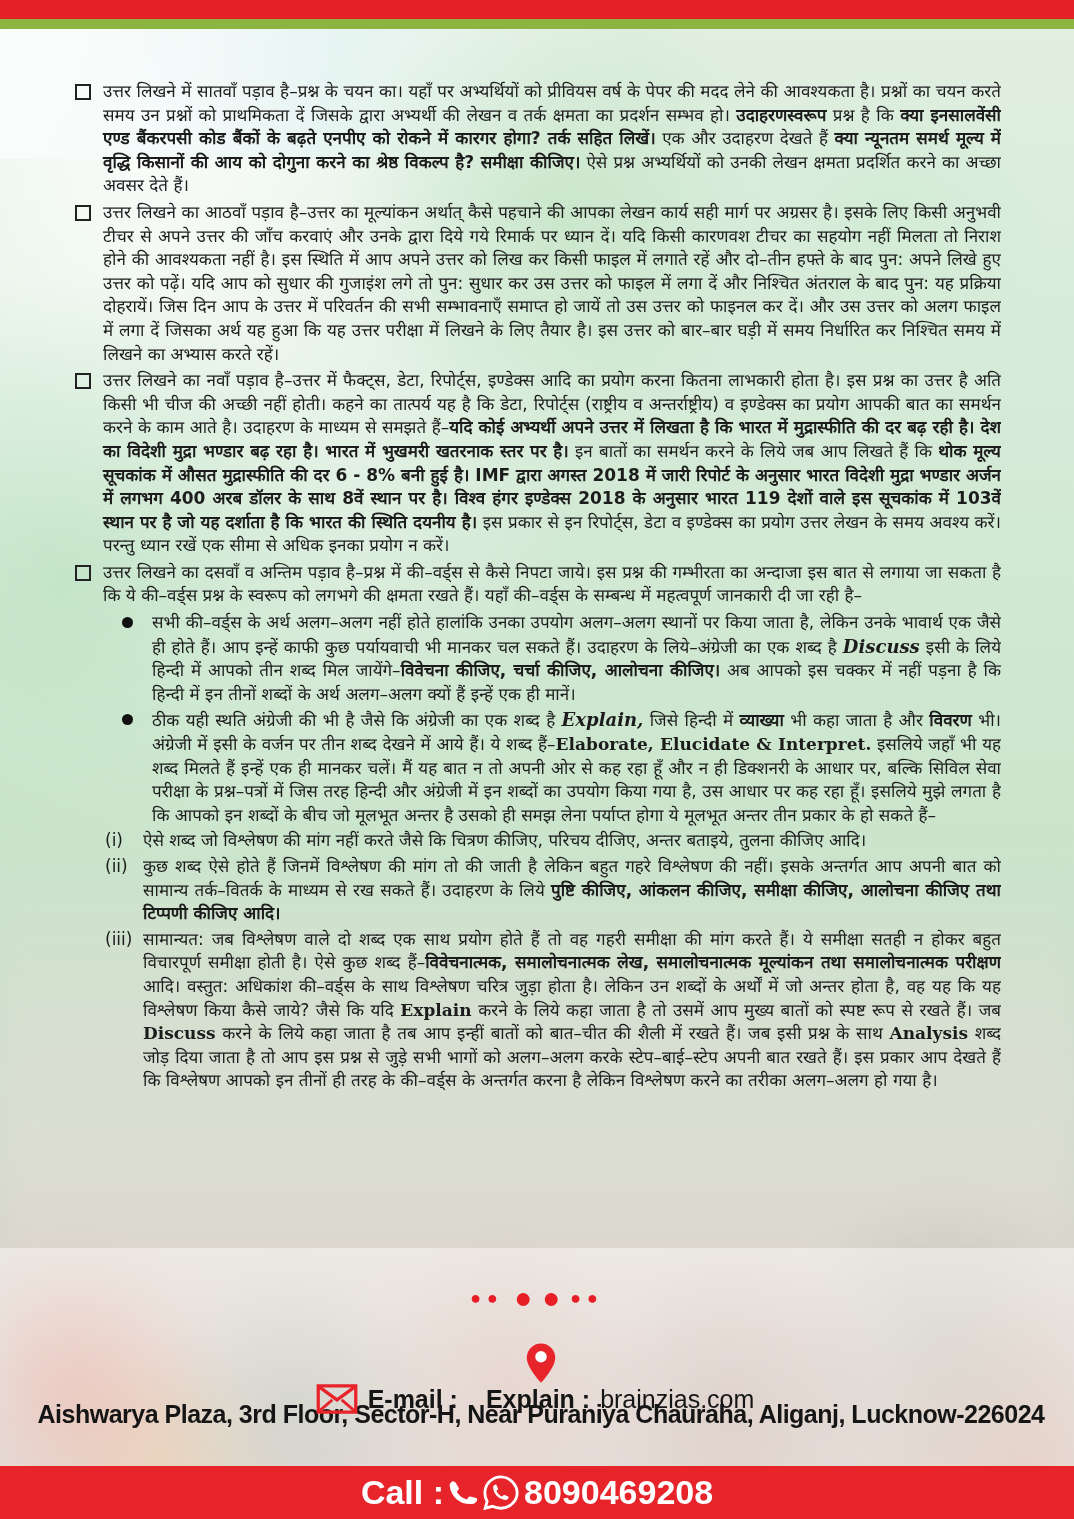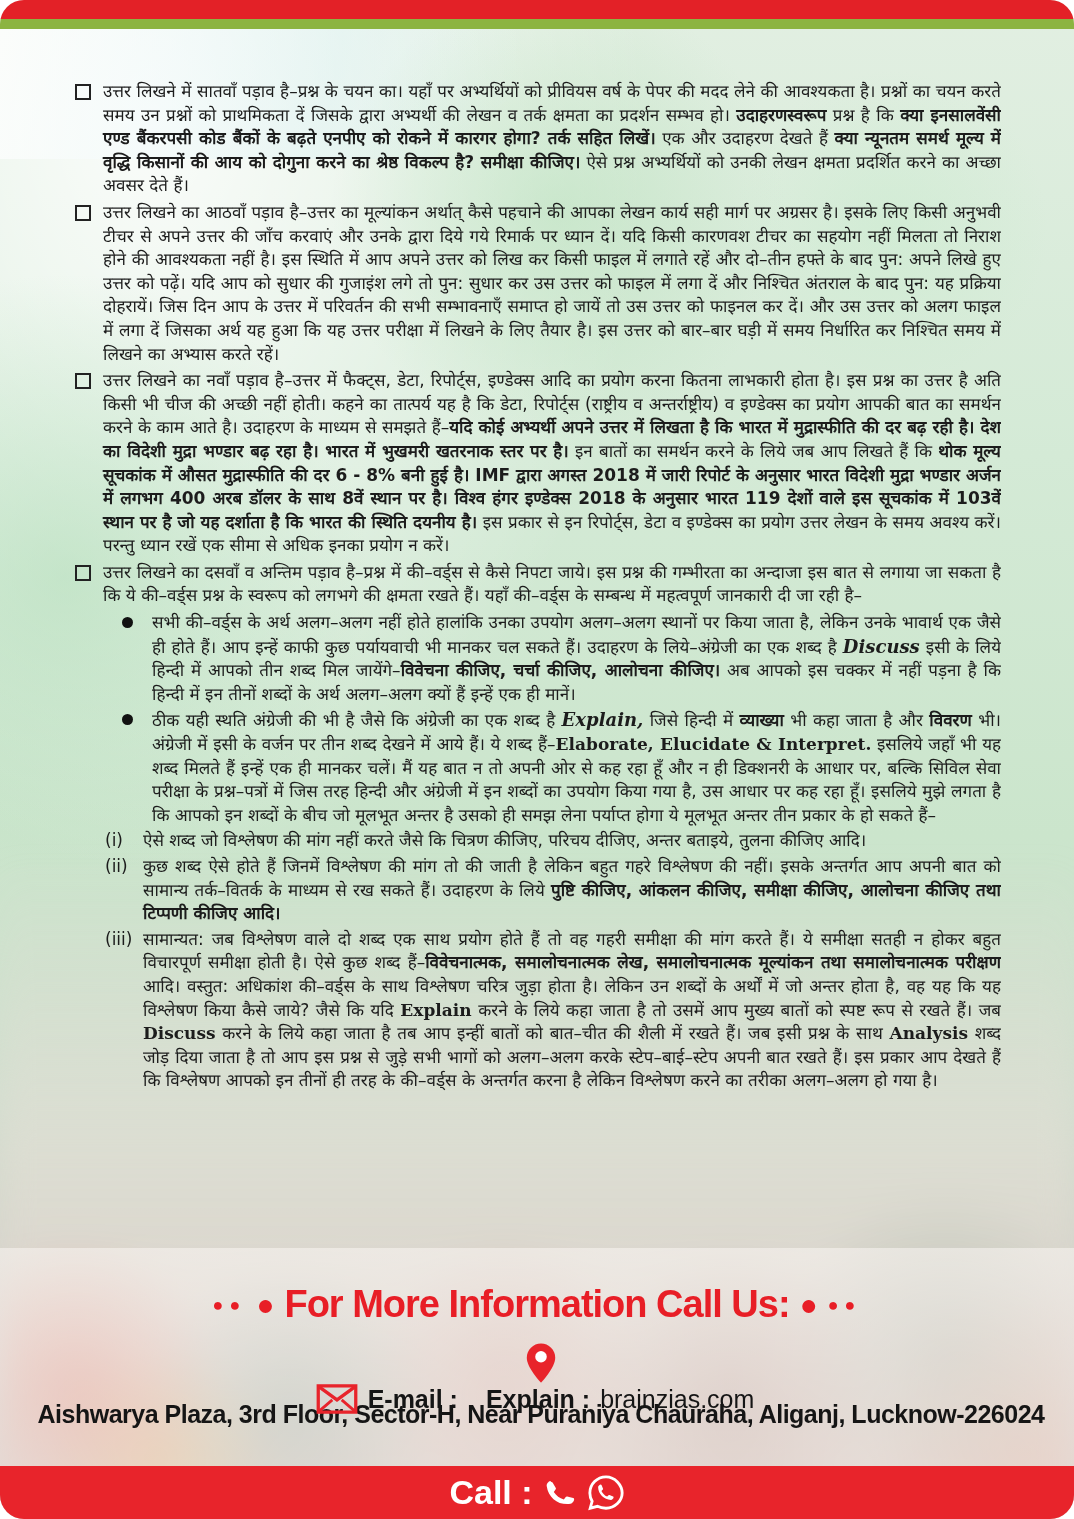--- a/index.html
+++ b/index.html
@@ -4,21 +4,20 @@
 <style>
   html,body{margin:0;padding:0;}
   body{font-family:"DejaVu Sans",sans-serif;background:#ffffff;}
   .page{position:relative;width:1074px;height:1519px;overflow:hidden;
     background:
       radial-gradient(circle at 52% 14%, rgba(183,224,186,.55), rgba(183,224,186,0) 16%),
       radial-gradient(circle at 83% 15%, rgba(200,235,205,.5), rgba(200,235,205,0) 10%),
       radial-gradient(circle at 6% 38%, rgba(170,218,178,.5), rgba(170,218,178,0) 22%),
       radial-gradient(ellipse at 14% 8%, rgba(255,255,255,.85), rgba(255,255,255,0) 38%),
       linear-gradient(180deg,#e2efe2 0%,#d4ead6 30%,#cbe5cc 55%,#d2decf 72%,#d6cfc9 88%,#cfc6c0 100%);
-    border-radius: 24px;
   }
   .bar-red{position:absolute;top:0;left:0;right:0;height:19px;background:#e32127;}
   .bar-green{position:absolute;top:19px;left:0;right:0;height:10px;background:#8cb441;}
   .decor-tl{position:absolute;top:29px;left:0;width:600px;height:130px;pointer-events:none;
     background:linear-gradient(100deg, rgba(255,255,255,.7), rgba(214,240,244,.35) 55%, rgba(255,255,255,0) 85%);
     clip-path:polygon(0 0,100% 0,72% 100%,0 100%);}
   .photo-haze{position:absolute;left:0;right:0;top:860px;bottom:0;pointer-events:none;filter:blur(16px);
     background:
       radial-gradient(circle at 7% 80%, rgba(226,84,64,.40), transparent 13%),
       radial-gradient(circle at 15% 92%, rgba(238,178,66,.35), transparent 11%),
@@ -56,21 +55,21 @@
   .address-row{position:absolute;top:1342px;left:8px;right:0;z-index:4;display:flex;align-items:center;
     justify-content:center;gap:16px;color:#151515;font-family:"Liberation Sans",sans-serif;
     font-weight:bold;font-size:25px;letter-spacing:-0.5px;flex-direction:column;}
   .email-row{position:absolute;top:1384px;left:0;right:4px;z-index:4;display:flex;align-items:center;
     justify-content:center;gap:10px;color:#151515;font-family:"Liberation Sans",sans-serif;font-size:25px;}
   .email-row .lbl{font-weight:bold;}
   .email-row .wsgap{width:8px;}
   .icon{display:inline-block;}
 
   .callbar{position:absolute;left:0;right:0;bottom:0;height:53px;background:#e8242b;z-index:5;
-    display:flex;align-items:center;justify-content:center;gap:12px;color:#ffffff;
+    display:flex;align-items:center;justify-content:center;gap:4px;color:#ffffff;
     font-family:"Liberation Sans",sans-serif;font-weight:bold;font-size:34px;text-align:center;}
 </style>
 </head>
 <body>
 
 <div class="page">
   <div class="bar-red"></div>
   <div class="bar-green"></div>
   <div class="decor-tl"></div>
   <div class="photo-haze"></div>
@@ -121,21 +120,20 @@
     <div class="roman">
       <span class="mk">(iii)</span>
       <p class="txt"><span>सामान्यत: जब विश्लेषण वाले दो शब्द एक साथ प्रयोग होते हैं तो वह गहरी समीक्षा की मांग करते हैं। ये समीक्षा सतही न होकर बहुत विचारपूर्ण समीक्षा होती है। ऐसे कुछ शब्द हैं–</span><span class="b">विवेचनात्मक, समालोचनात्मक लेख, समालोचनात्मक मूल्यांकन तथा समालोचनात्मक परीक्षण</span><span> आदि। वस्तुत: अधिकांश की–वर्ड्स के साथ विश्लेषण चरित्र जुड़ा होता है। लेकिन उन शब्दों के अर्थों में जो अन्तर होता है, वह यह कि यह विश्लेषण किया कैसे जाये? जैसे कि यदि </span><span class="bs">Explain</span><span> करने के लिये कहा जाता है तो उसमें आप मुख्य बातों को स्पष्ट रूप से रखते हैं। जब </span><span class="bs">Discuss</span><span> करने के लिये कहा जाता है तब आप इन्हीं बातों को बात–चीत की शैली में रखते हैं। जब इसी प्रश्न के साथ </span><span class="bs">Analysis</span><span> शब्द जोड़ दिया जाता है तो आप इस प्रश्न से जुड़े सभी भागों को अलग–अलग करके स्टेप–बाई–स्टेप अपनी बात रखते हैं। इस प्रकार आप देखते हैं कि विश्लेषण आपको इन तीनों ही तरह के की–वर्ड्स के अन्तर्गत करना है लेकिन विश्लेषण करने का तरीका अलग–अलग हो गया है।</span></p>
     </div>
 
   </div>
 
   <div class="info-heading">
     <span class="dot-sm">●●</span>
     <span class="dot-lg">●</span>
-    <span class="heading-text">For More Information Call Us:</span>
     <span class="dot-lg">●</span>
     <span class="dot-sm">●●</span>
   </div>
 
   <div class="address-row">
     <svg class="icon" width="32" height="42" viewBox="0 0 36 46">
       <path d="M18 1C9.2 1 2 8.2 2 17c0 11.5 16 28 16 28s16-16.5 16-28C34 8.2 26.8 1 18 1z" fill="#e8242b"></path>
       <circle cx="18" cy="16" r="6.5" fill="#ffffff"></circle>
     </svg>
     <span>Aishwarya Plaza, 3rd Floor, Sector-H, Near Puraniya Chauraha, Aliganj, Lucknow-226024</span>
@@ -155,14 +153,15 @@
 
   <div class="callbar">
     <span>Call :</span>
     <svg class="icon" width="30" height="30" viewBox="0 0 32 32">
       <path d="M7.5 2C5.6 2 3 4.6 3 6.5 3 19.5 12.5 29 25.5 29c1.9 0 4.5-2.6 4.5-4.5 0-.5-.3-1-.8-1.2l-6.2-2.6c-.5-.2-1.1-.1-1.5.3l-2.4 2.4c-4.3-2.1-7.4-5.2-9.5-9.5l2.4-2.4c.4-.4.5-1 .3-1.5L9.7 3.8C9.5 3.3 9 3 8.5 3z" fill="#ffffff" transform="rotate(-8 16 16)"></path>
     </svg>
     <svg class="icon" width="38" height="38" viewBox="0 0 40 40">
       <path d="M20 3C10.6 3 3 10.6 3 20c0 3.2.9 6.1 2.4 8.7L3.4 36l7.6-2C13.5 35.3 16.6 36 20 36c9.4 0 17-7.6 17-16S29.4 3 20 3z" fill="none" stroke="#ffffff" stroke-width="3"></path>
       <path d="M14.5 11c-1.2 0-2.8 1.6-2.8 2.8 0 7.3 6.2 13.5 13.5 13.5 1.2 0 2.8-1.6 2.8-2.8 0-.3-.2-.6-.5-.8l-3.9-1.6c-.3-.1-.7 0-.9.2l-1.5 1.5c-2.7-1.3-4.7-3.3-6-6l1.5-1.5c.2-.2.3-.6.2-.9l-1.6-3.9c-.2-.3-.5-.5-.8-.5z" fill="#ffffff"></path>
     </svg>
+    <span>8090469208</span>
   </div>
 </div>
 
 </body></html>

